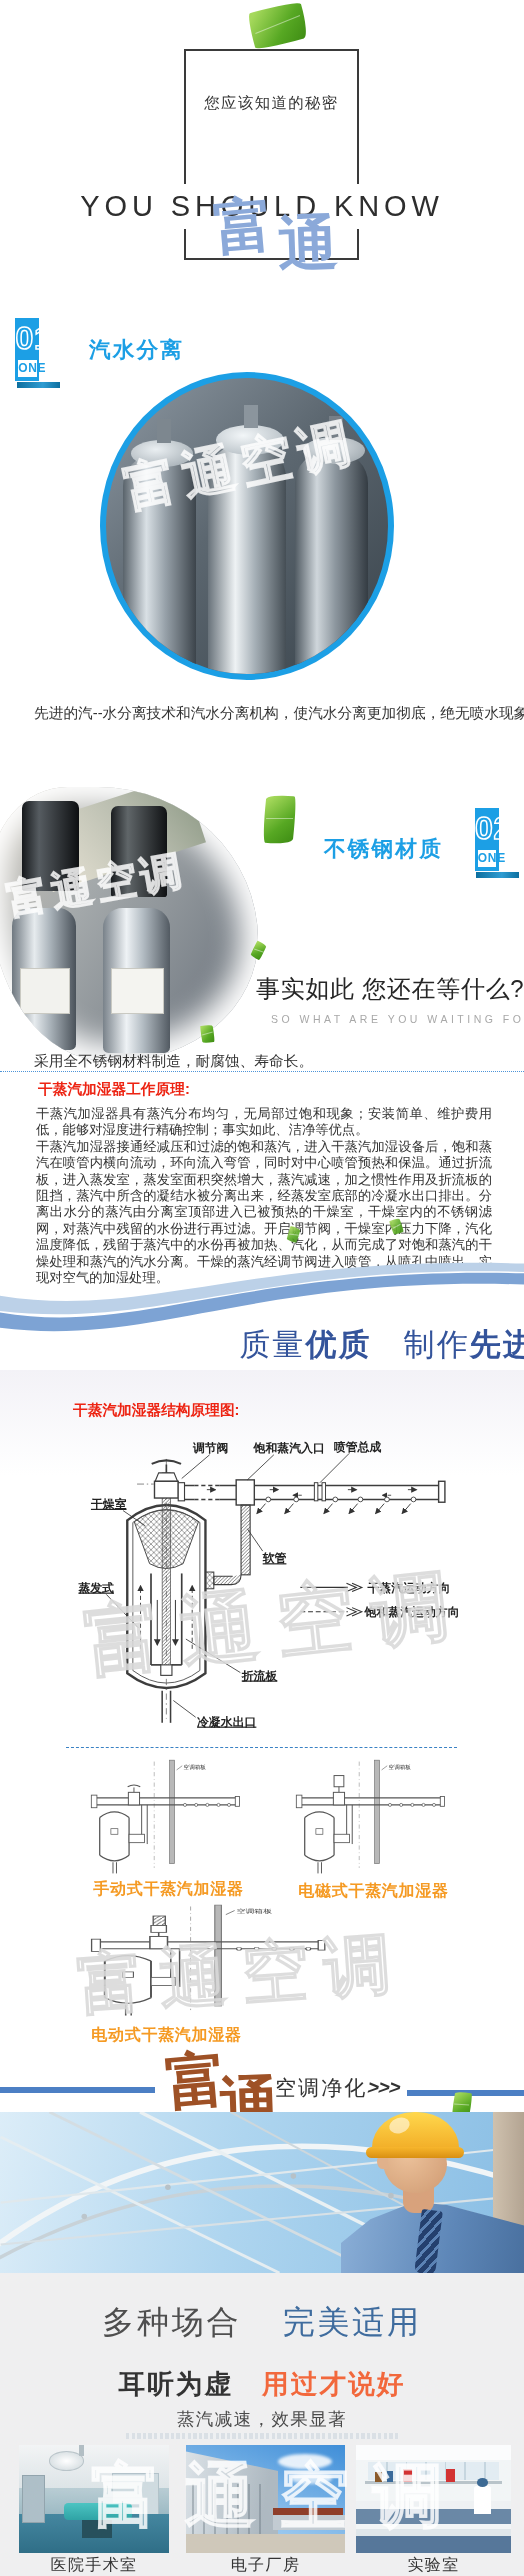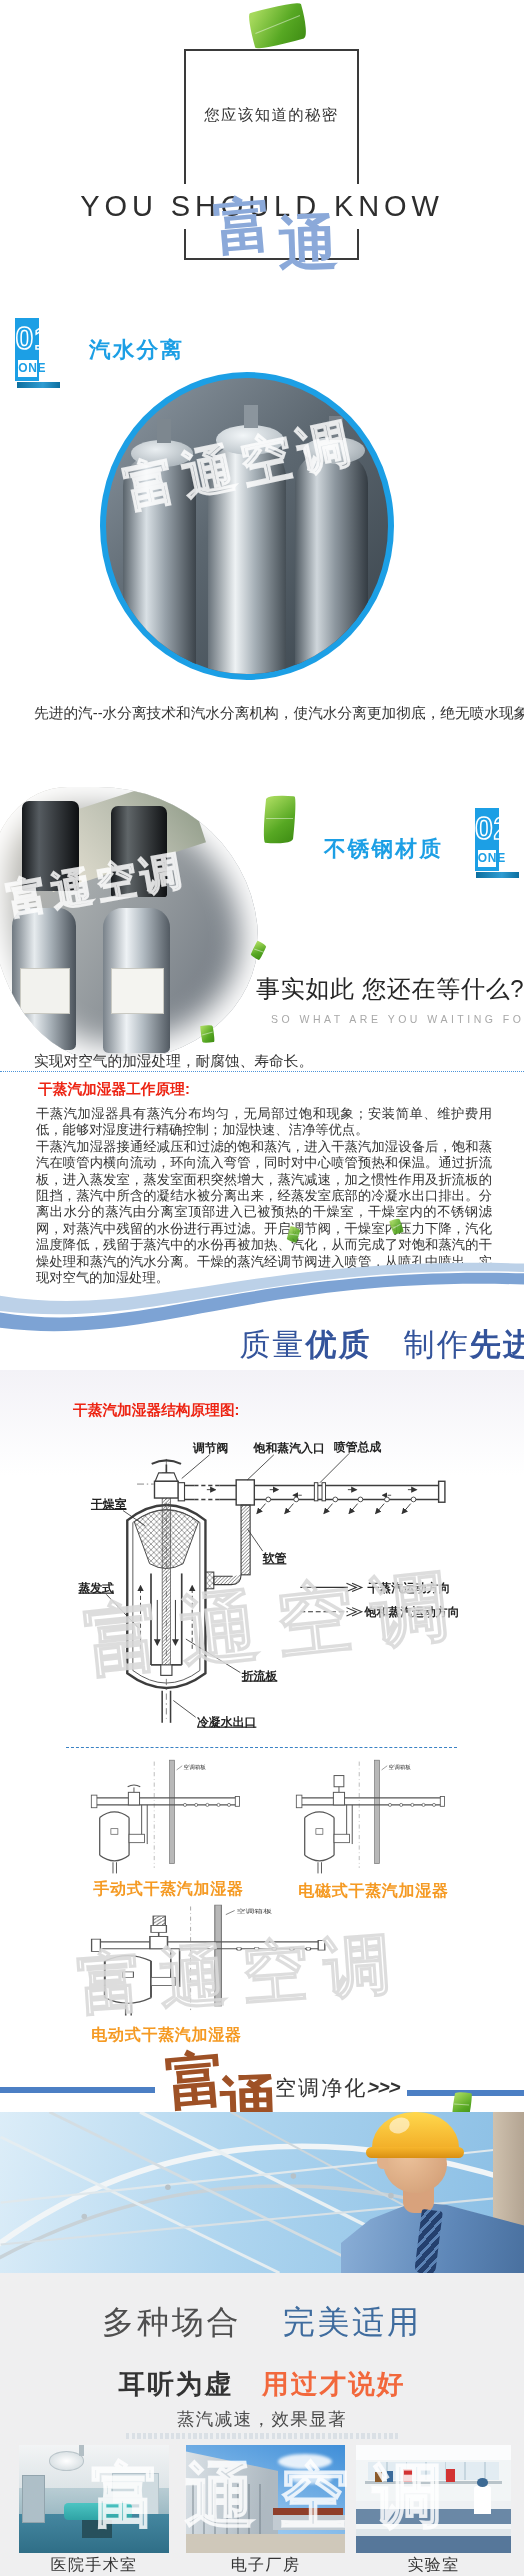--- a/index.html
+++ b/index.html
@@ -29,21 +29,21 @@
   svg text{font-family:"Liberation Sans","DejaVu Sans",sans-serif;}
 </style>
 </head>
 <body>
 
 <div id="page">
 
   <div class="abs leaf" style="left:250px;top:5.6px;width:56px;height:39px;transform:rotate(-16deg);"></div>
 
   <div class="abs" style="left:184px;top:49px;width:171px;height:207px;border:2.1px solid #3a3a3a;"></div>
-  <div class="abs nowrap" style="left:184px;top:105px;width:175px;text-align:center;color:#333;font-size:15.4px;letter-spacing:1.4px;">您应该知道的秘密</div>
+  <div class="abs nowrap" style="left:184px;top:93px;width:175px;text-align:center;color:#333;font-size:15.4px;letter-spacing:1.4px;">您应该知道的秘密</div>
 
   <div class="abs" style="left:66px;top:184px;width:391px;height:45px;background:#fff;"></div>
   <div class="abs nowrap" style="left:0;top:190px;width:524px;text-align:center;color:#2e2e2e;font-size:29px;letter-spacing:4.9px;">YOU SHOULD KNOW</div>
 
   <div class="abs" style="left:214px;top:187px;font-size:60px;color:#8ba9d9;font-family:'DejaVu Serif',serif;font-weight:bold;transform:rotate(-5deg);">富</div>
   <div class="abs" style="left:278px;top:204px;font-size:60px;color:#8ba9d9;font-family:'DejaVu Serif',serif;font-weight:bold;transform:rotate(-2deg);">通</div>
 
   <div class="abs badge" style="left:15.4px;top:318px;">
     <div class="badge-num">01</div>
     <div class="badge-one">
@@ -94,27 +94,27 @@
       </div>
     <div class="badge-base"></div>
   </div>
 
   <div class="abs leaf" style="left:253px;top:942px;width:11.2px;height:17px;transform:rotate(24deg);"></div>
   <div class="abs leaf" style="left:201px;top:1025px;width:12.6px;height:18px;transform:rotate(-10deg);"></div>
 
   <div class="abs nowrap" style="left:256px;top:973px;font-size:24px;color:#262626;font-weight:500;letter-spacing:0.7px;">事实如此  您还在等什么?</div>
   <div class="abs nowrap" style="left:271px;top:1013px;font-size:10.5px;color:#a8a8a8;letter-spacing:3.5px;">SO WHAT ARE YOU WAITING FOR?</div>
 
-  <div class="abs nowrap" style="left:34px;top:1052px;font-size:14.7px;color:#333;">实现对空气的加湿处理，耐腐蚀、寿命长。</div>
+  <div class="abs nowrap" style="left:34px;top:1052px;font-size:14.7px;color:#333;">采用全不锈钢材料制造，耐腐蚀、寿命长。</div>
 
   <div class="abs dotline" style="left:0;top:1071px;width:524px;"></div>
 
   <div class="abs nowrap" style="left:38px;top:1080px;font-size:14.7px;font-weight:bold;color:#ed2413;">干蒸汽加湿器工作原理:</div>
   <div class="abs" style="left:36px;top:1106px;width:456px;">
-    <p class="para">干蒸汽加湿器具有蒸汽分布均匀，无局部过饱和现象；安装简单、维护费用低，能够对湿度进行精确控制；加湿快速、洁净等优点。</p>
+    <p class="para">干蒸汽加湿器具有蒸汽分布均匀，无局部过饱和现象；安装简单、维护费用低，能够对湿度进行精确控制；事实如此、洁净等优点。</p>
     <p class="para">干蒸汽加湿器接通经减压和过滤的饱和蒸汽，进入干蒸汽加湿设备后，饱和蒸汽在喷管内横向流动，环向流入弯管，同时对中心喷管预热和保温。通过折流板，进入蒸发室，蒸发室面积突然增大，蒸汽减速，加之惯性作用及折流板的阻挡，蒸汽中所含的凝结水被分离出来，经蒸发室底部的冷凝水出口排出。分离出水分的蒸汽由分离室顶部进入已被预热的干燥室，干燥室内的不锈钢滤网，对蒸汽中残留的水份进行再过滤。开启调节阀，干燥室内压力下降，汽化温度降低，残留于蒸汽中的水份再被加热、汽化，从而完成了对饱和蒸汽的干燥处理和蒸汽的汽水分离。干燥的蒸汽经调节阀进入喷管，从喷孔中喷出，实现对空气的加湿处理。</p>
   </div>
 
   <div class="abs leaf" style="left:288px;top:1227px;width:11.2px;height:15.4px;transform:rotate(14deg);opacity:.9;"></div>
   <div class="abs leaf" style="left:391px;top:1219px;width:10.5px;height:14.7px;transform:rotate(-22deg);opacity:.9;"></div>
 
   <svg class="abs" style="left:0;top:1255px;" width="524" height="80" viewBox="0 0 750 114">
     <path d="M0,58 C210,92 350,0 750,12 L750,24 C370,12 230,106 0,80 Z" fill="#bcd1e8"></path>
     <path d="M0,82 C200,116 340,16 750,26 L750,42 C360,30 220,132 0,104 Z" fill="#7da3d4"></path>
   </svg>

